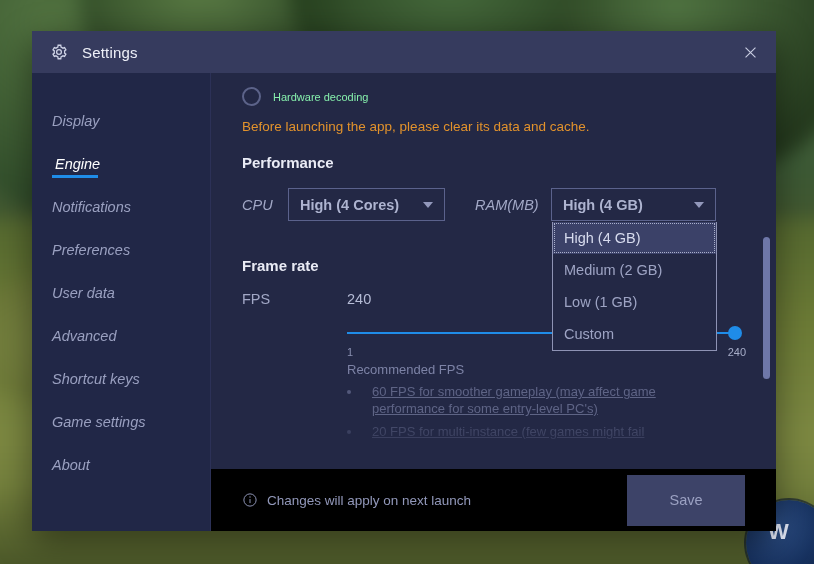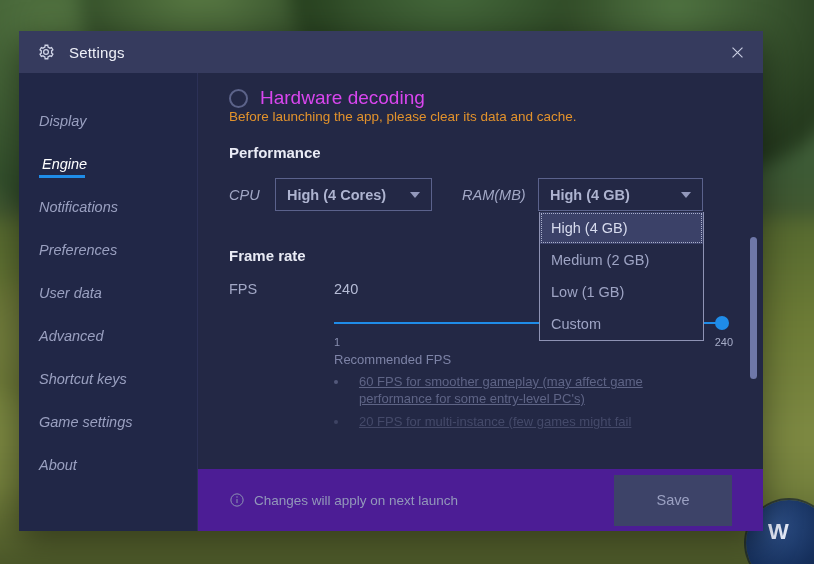--- a/index.html
+++ b/index.html
@@ -53,21 +53,21 @@
     border-radius:50%;
     background: radial-gradient(circle at 35% 30%, #2d4f86 0%, #16305d 55%, #0d1f40 100%);
     box-shadow: 0 0 0 2px rgba(10,22,45,.6);
     display:flex; align-items:center; justify-content:center;
     color:#e8eefc; font-size:22px; font-weight:bold; letter-spacing:-1px;
     padding-right:22px; padding-bottom:22px;
   }
 
   
   #dialog {
-    position:absolute; left:19px; top:31px; width:744px; height:500px;
+    position:absolute; left:32px; top:31px; width:744px; height:500px;
     background:#232845;
     box-shadow: 0 10px 34px rgba(0,0,0,.45);
   }
   #titlebar {
     height:42px; background:#363b5e;
     display:flex; align-items:center; position:relative;
   }
   #gear-icon { margin-left:18px; width:18px; height:18px; color:#cfd3e6; }
   #gear-icon svg { display:block; }
   #title-text {
@@ -104,23 +104,23 @@
     flex:1; position:relative; overflow:hidden;
     padding:0 34px 0 31px;
   }
   #scroll-inner { position:relative; padding-top:12px; }
 
   .checkrow { display:flex; align-items:center; gap:12px; margin-top:2px; }
   .radio-circle {
     width:19px; height:19px; border-radius:50%;
     border:2px solid #5c6389; flex:0 0 19px;
   }
-  .checkrow .label { color:#d946ef; font-size:19px; }
-
-  .warn-text { color:#e2922c; font-size:13.5px; }
+  .checkrow .label { color:#86efac; font-size:11px; }
+
+  .warn-text { color:#e2922c; font-size:13.5px; margin-top:13px; }
 
   .section-title {
     color:#e9ebf5; font-size:15px; font-weight:bold; margin-top:20px;
   }
 
   .ctrl-row { display:flex; align-items:center; margin-top:17px; }
   .ctrl-label { color:#a2a8c6; font-size:14.5px;font-style:italic; }
   #cpu-label { width:46px; }
   #ram-label { margin-left:30px; width:76px; }
 
@@ -194,21 +194,21 @@
   }
   #scroll-thumb {
     position:absolute; top:146px; width:7px; height:142px;
     border-radius:4px; background:#6e77a8; cursor:pointer;
   }
 
   
   #footer {
     position:absolute; left:179px; right:0; bottom:0; height:62px;
     display:flex; align-items:center; padding:0 31px;
-    background:#4c1d95; z-index:25;
+    background:#000000; z-index:25;
   }
   #info-icon { width:16px; height:16px; color:#8d93b4; flex:0 0 16px; }
   #info-icon svg { display:block; }
   #footer-note { color:#9298ba; font-size:13.5px; margin-left:9px; }
   #save-btn {
     margin-left:auto; width:118px; height:51px;
     background:#3d4368; color:#9ba1c2; font-size:14.5px;
     border:none; cursor:pointer; font-family:"Liberation Sans", sans-serif;
   }
 </style>

